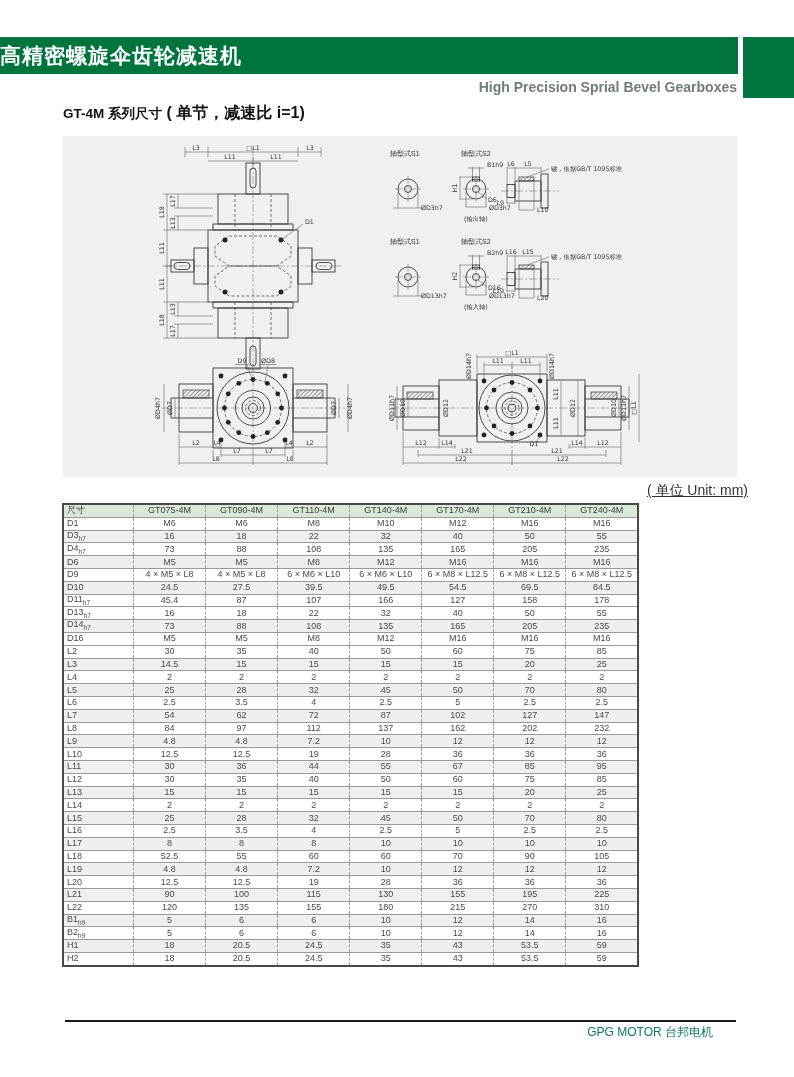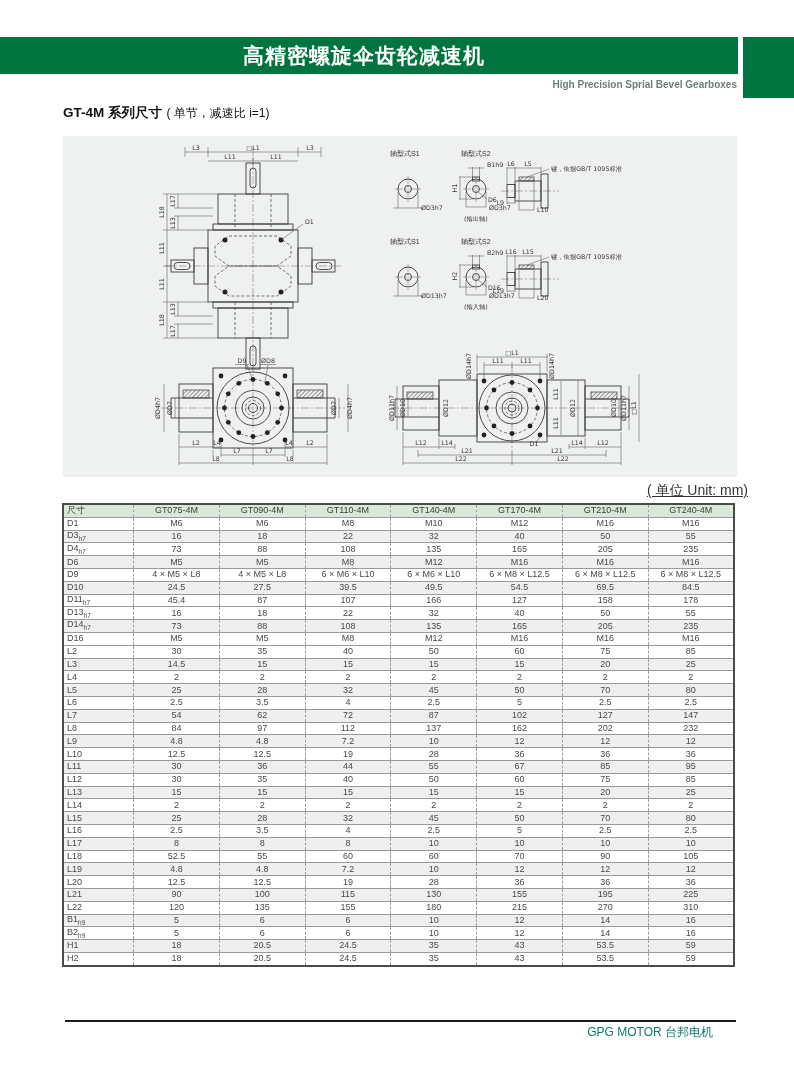--- a/index.html
+++ b/index.html
@@ -1,28 +1,28 @@
 <!DOCTYPE html>
 <html><head>
 <meta charset="utf-8">
 <style>
   html,body{margin:0;padding:0;background:#fff;}
   .page{position:relative;width:794px;height:1077px;background:#fff;overflow:hidden;
         font-family:"Liberation Sans",sans-serif;}
   .green-bar{position:absolute;left:0;top:37px;width:738px;height:37px;background:#00743e;
-             color:#fff;font-size:21px;font-weight:bold;line-height:37px;text-align:center;
+             color:#fff;font-size:21px;font-weight:bold;line-height:37px;text-align:left;
              padding-right:10px;box-sizing:border-box;letter-spacing:1px;}
   .green-square{position:absolute;left:743px;top:37px;width:51px;height:61px;background:#00743e;}
-  .subtitle{position:absolute;right:57px;top:79px;font-size:10px;font-weight:bold;color:#6d7e75;}
+  .subtitle{position:absolute;right:57px;top:79px;font-size:14px;font-weight:bold;color:#6d7e75;}
   .section-title{position:absolute;left:63px;top:103px;color:#111;}
   .section-title .main{font-size:13.5px;font-weight:bold;}
-  .section-title .note{font-size:12px;font-weight:normal;}
+  .section-title .note{font-size:16px;font-weight:bold;}
   .panel{position:absolute;left:63px;top:136px;width:674px;height:341px;background:#eff0f0;}
   .unit{position:absolute;right:46px;top:482px;font-size:14px;color:#333;text-decoration:underline;}
-  table.dims{position:absolute;left:62px;top:503px;width:673px;border-collapse:collapse;
+  table.dims{position:absolute;left:62px;top:503px;width:577px;border-collapse:collapse;
              table-layout:fixed;border:2px solid #4a4a4a;}
   .dims td{border-top:1px solid #9a9a9a;border-left:1px dashed #9f9f9f;font-size:9px;
            color:#4a4a4a;text-align:center;height:11.8px;padding:0;line-height:1;
            white-space:nowrap;overflow:hidden;}
   .dims td:first-child{border-left:none;}
   .dims td.lbl{text-align:left;padding-left:3px;width:66px;}
   .dims thead td{background:#d9e8d9;border-top:none;color:#3d3d3d;}
   .dims tr.alt td{background:#efefef;}
   .dims sub{font-size:6.5px;}
   .footer-line{position:absolute;left:65px;top:1020px;width:671px;height:2px;background:#1a1a1a;}

